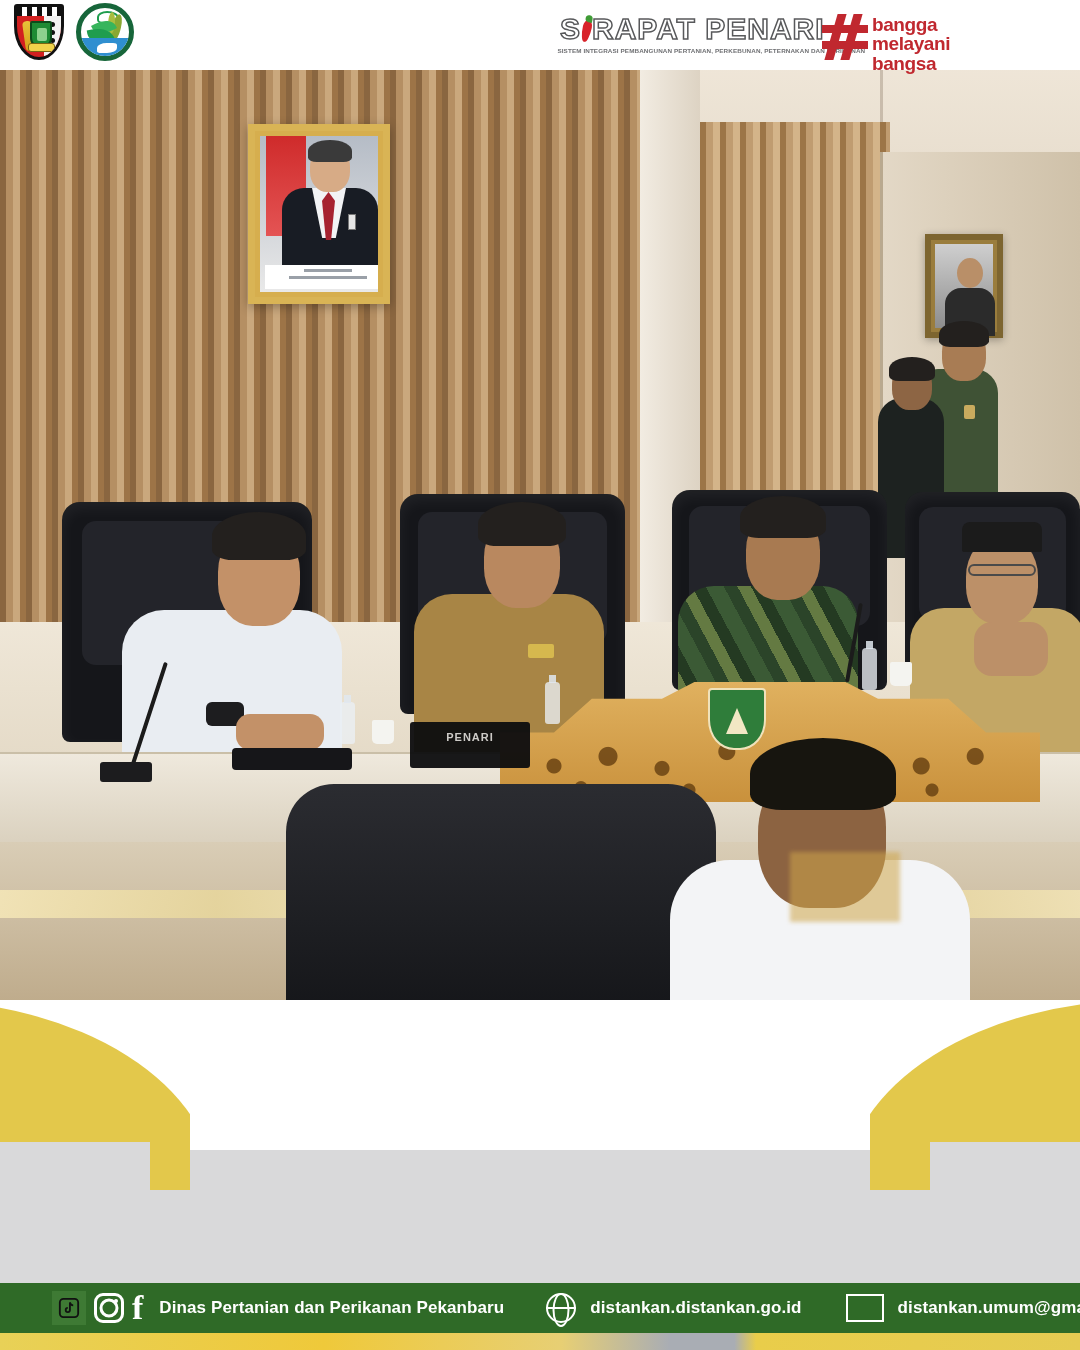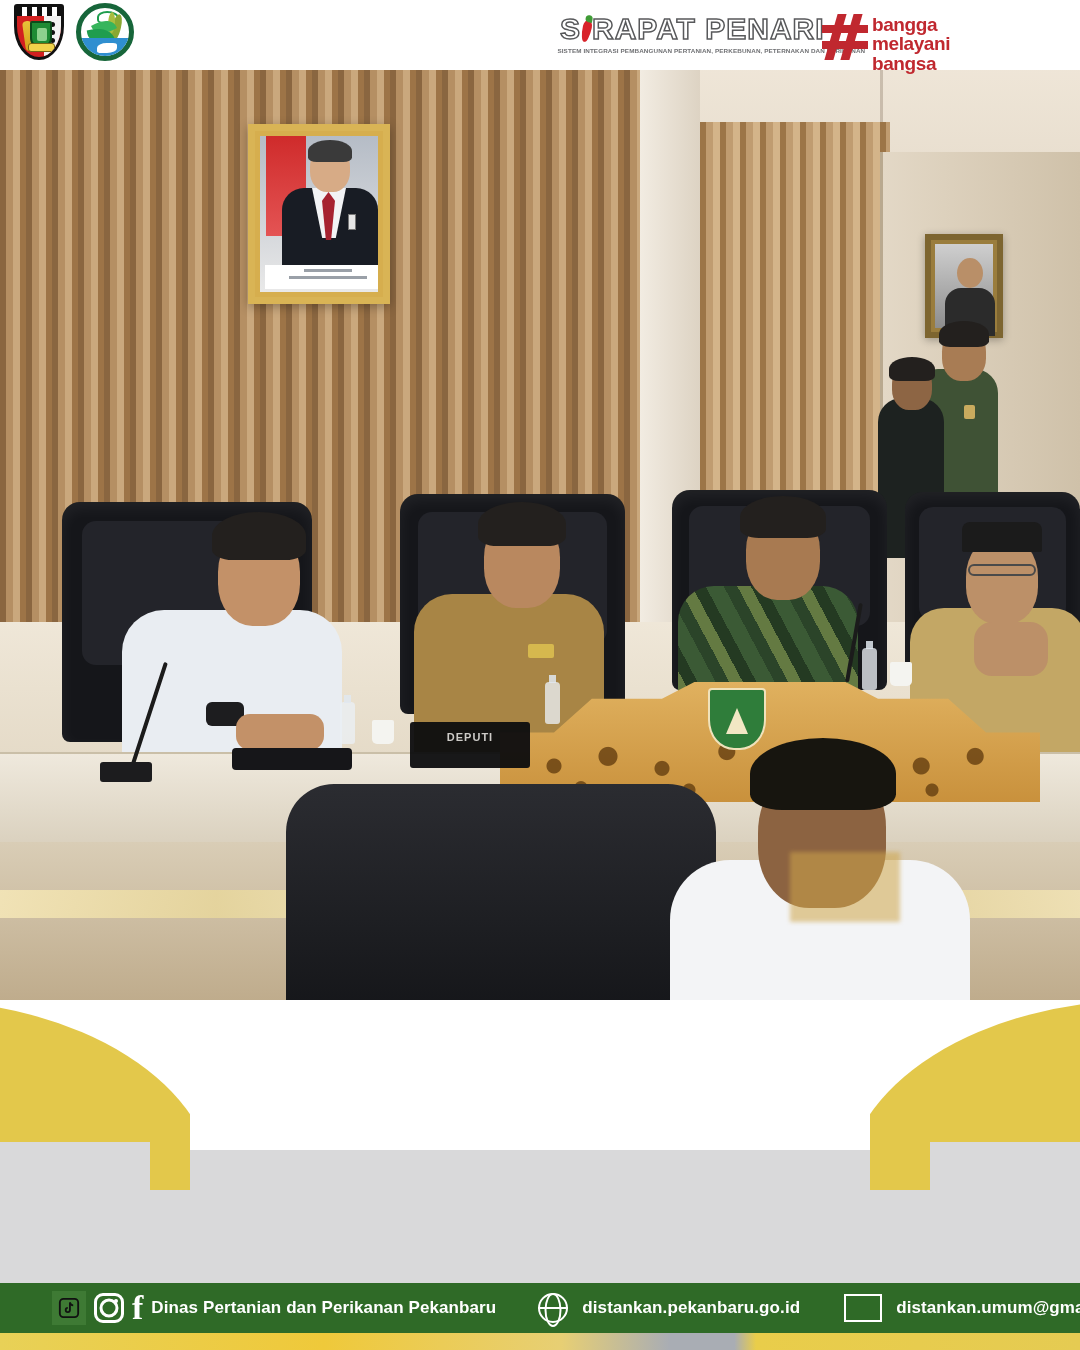--- a/index.html
+++ b/index.html
@@ -388,21 +388,21 @@
     <div class="mic" style="left:130px;top:595px;height:110px;transform:rotate(18deg);"></div>
     <div class="mic-base" style="left:100px;top:700px;"></div>
     <div class="bottle" style="left:340px;top:640px;"></div>
     <div class="cup" style="left:372px;top:658px;"></div>
     <div class="bottle" style="left:545px;top:620px;"></div>
     <div class="bottle" style="left:862px;top:586px;"></div>
     <div class="cup" style="left:890px;top:600px;"></div>
     <div class="mic" style="left:845px;top:540px;height:80px;transform:rotate(10deg);"></div>
     <div style="position:absolute;left:232px;top:686px;width:120px;height:22px;background:#161619;border-radius:4px;"></div>
 
-    <div class="nameplate"><span>DEPUTI</span></div>
+    <div class="nameplate"><span>PENARI</span></div>
 
     <div class="podium">
       <div class="podium-carve"></div>
       <div class="riau-emblem"></div>
     </div>
 
     <div class="dais-low"></div>
     <div class="ledge-light"></div>
 
     <div style="position:absolute;left:286px;top:722px;width:430px;height:280px;background:linear-gradient(180deg,#2b2c31,#101114);border-radius:48px 48px 10px 10px;"></div>
@@ -475,26 +475,26 @@
     <div class="f-group" style="margin-left:52px;gap:8px;">
       <span class="ic ic-tiktok">
         <svg width="22" height="22" viewBox="0 0 24 24" aria-hidden="true">
           <rect x="2" y="2" width="20" height="20" rx="4" fill="none" stroke="#111" stroke-width="2"></rect>
           <path d="M13 6v8.2a2.3 2.3 0 1 1-2.3-2.3" fill="none" stroke="#111" stroke-width="2"></path>
           <path d="M13 6c.4 1.9 1.8 3 3.6 3.1" fill="none" stroke="#111" stroke-width="2"></path>
         </svg>
       </span>
       <span class="ic ic-ig"></span>
       <span class="ic ic-fb">f</span>
-      <span class="f-text" style="margin-left:0;">Dinas Pertanian dan Perikanan Pekanbaru</span>
+      <span class="f-text" style="margin-left:8px;">Dinas Pertanian dan Perikanan Pekanbaru</span>
     </div>
 
     <div class="f-group" style="margin-left:42px;gap:14px;">
       <span class="ic ic-globe"></span>
-      <span class="f-text">distankan.pekanbaru.go.id</span>
+      <span class="f-text">distankan.distankan.go.id</span>
     </div>
 
     <div class="f-group" style="margin-left:44px;gap:14px;">
       <span class="ic ic-mail"></span>
       <span class="f-text">distankan.umum@gmail.com</span>
     </div>
   </div>
 
   <div class="bottom-strip"></div>
 </div>

